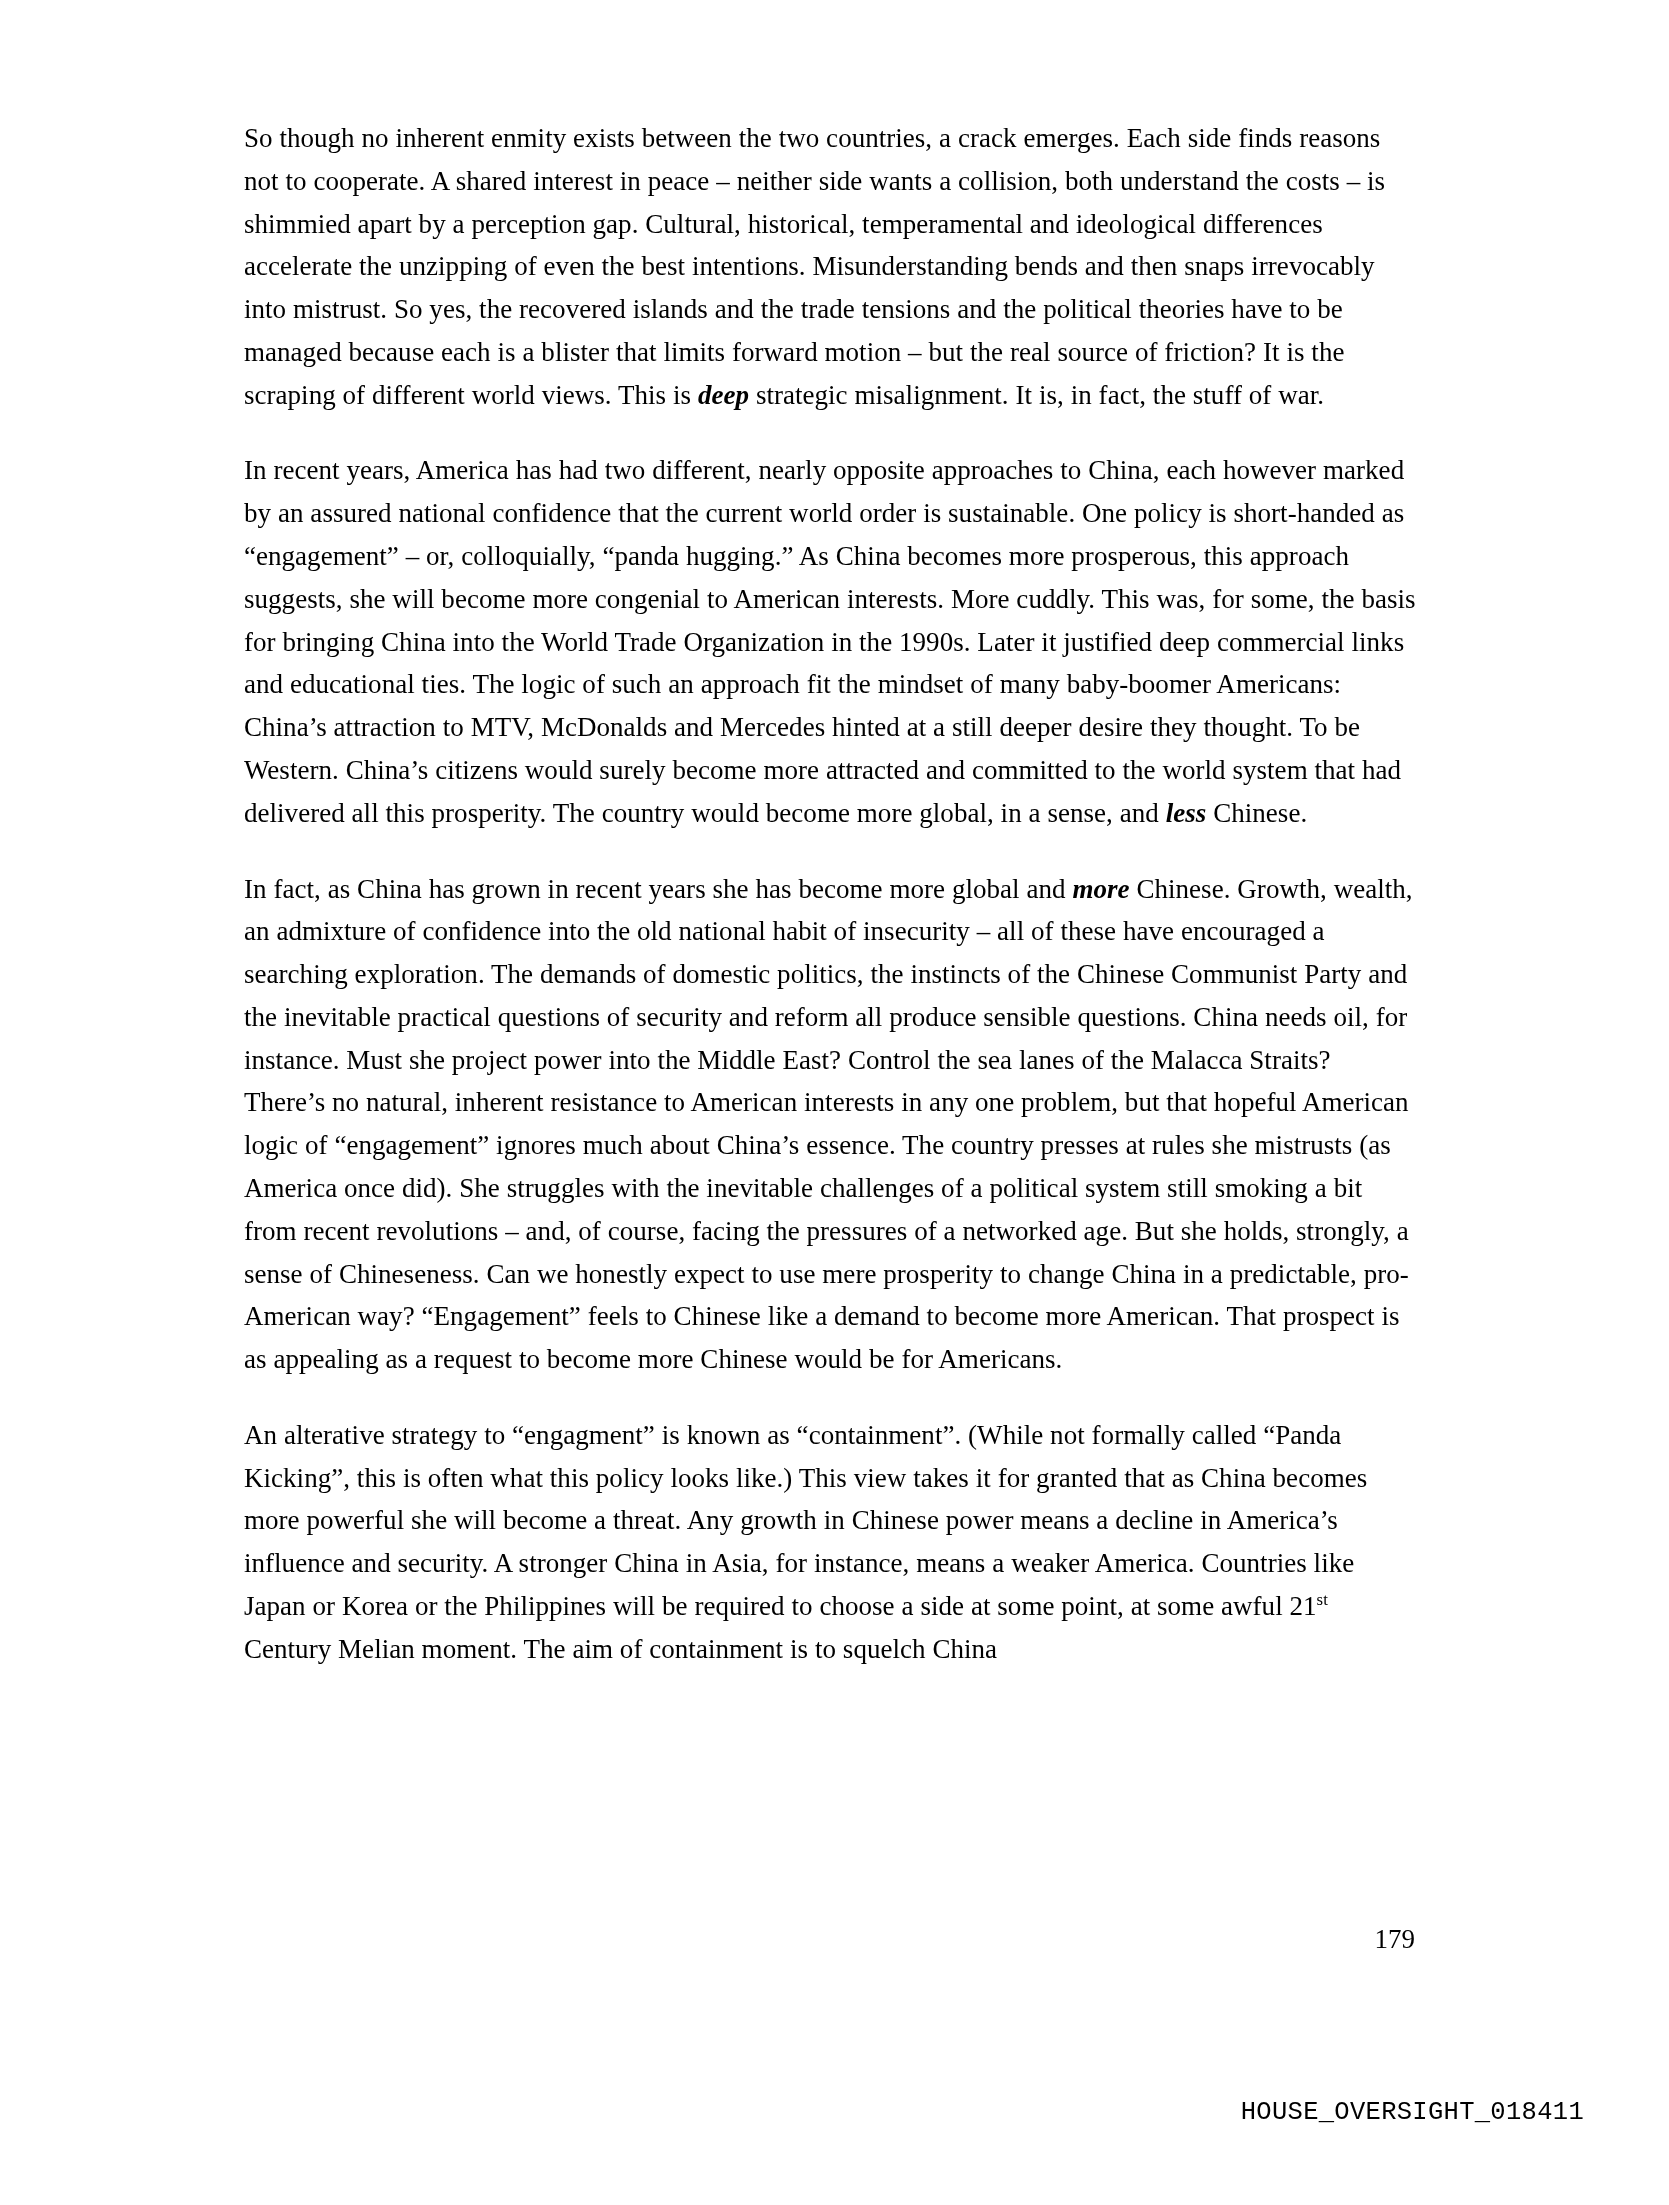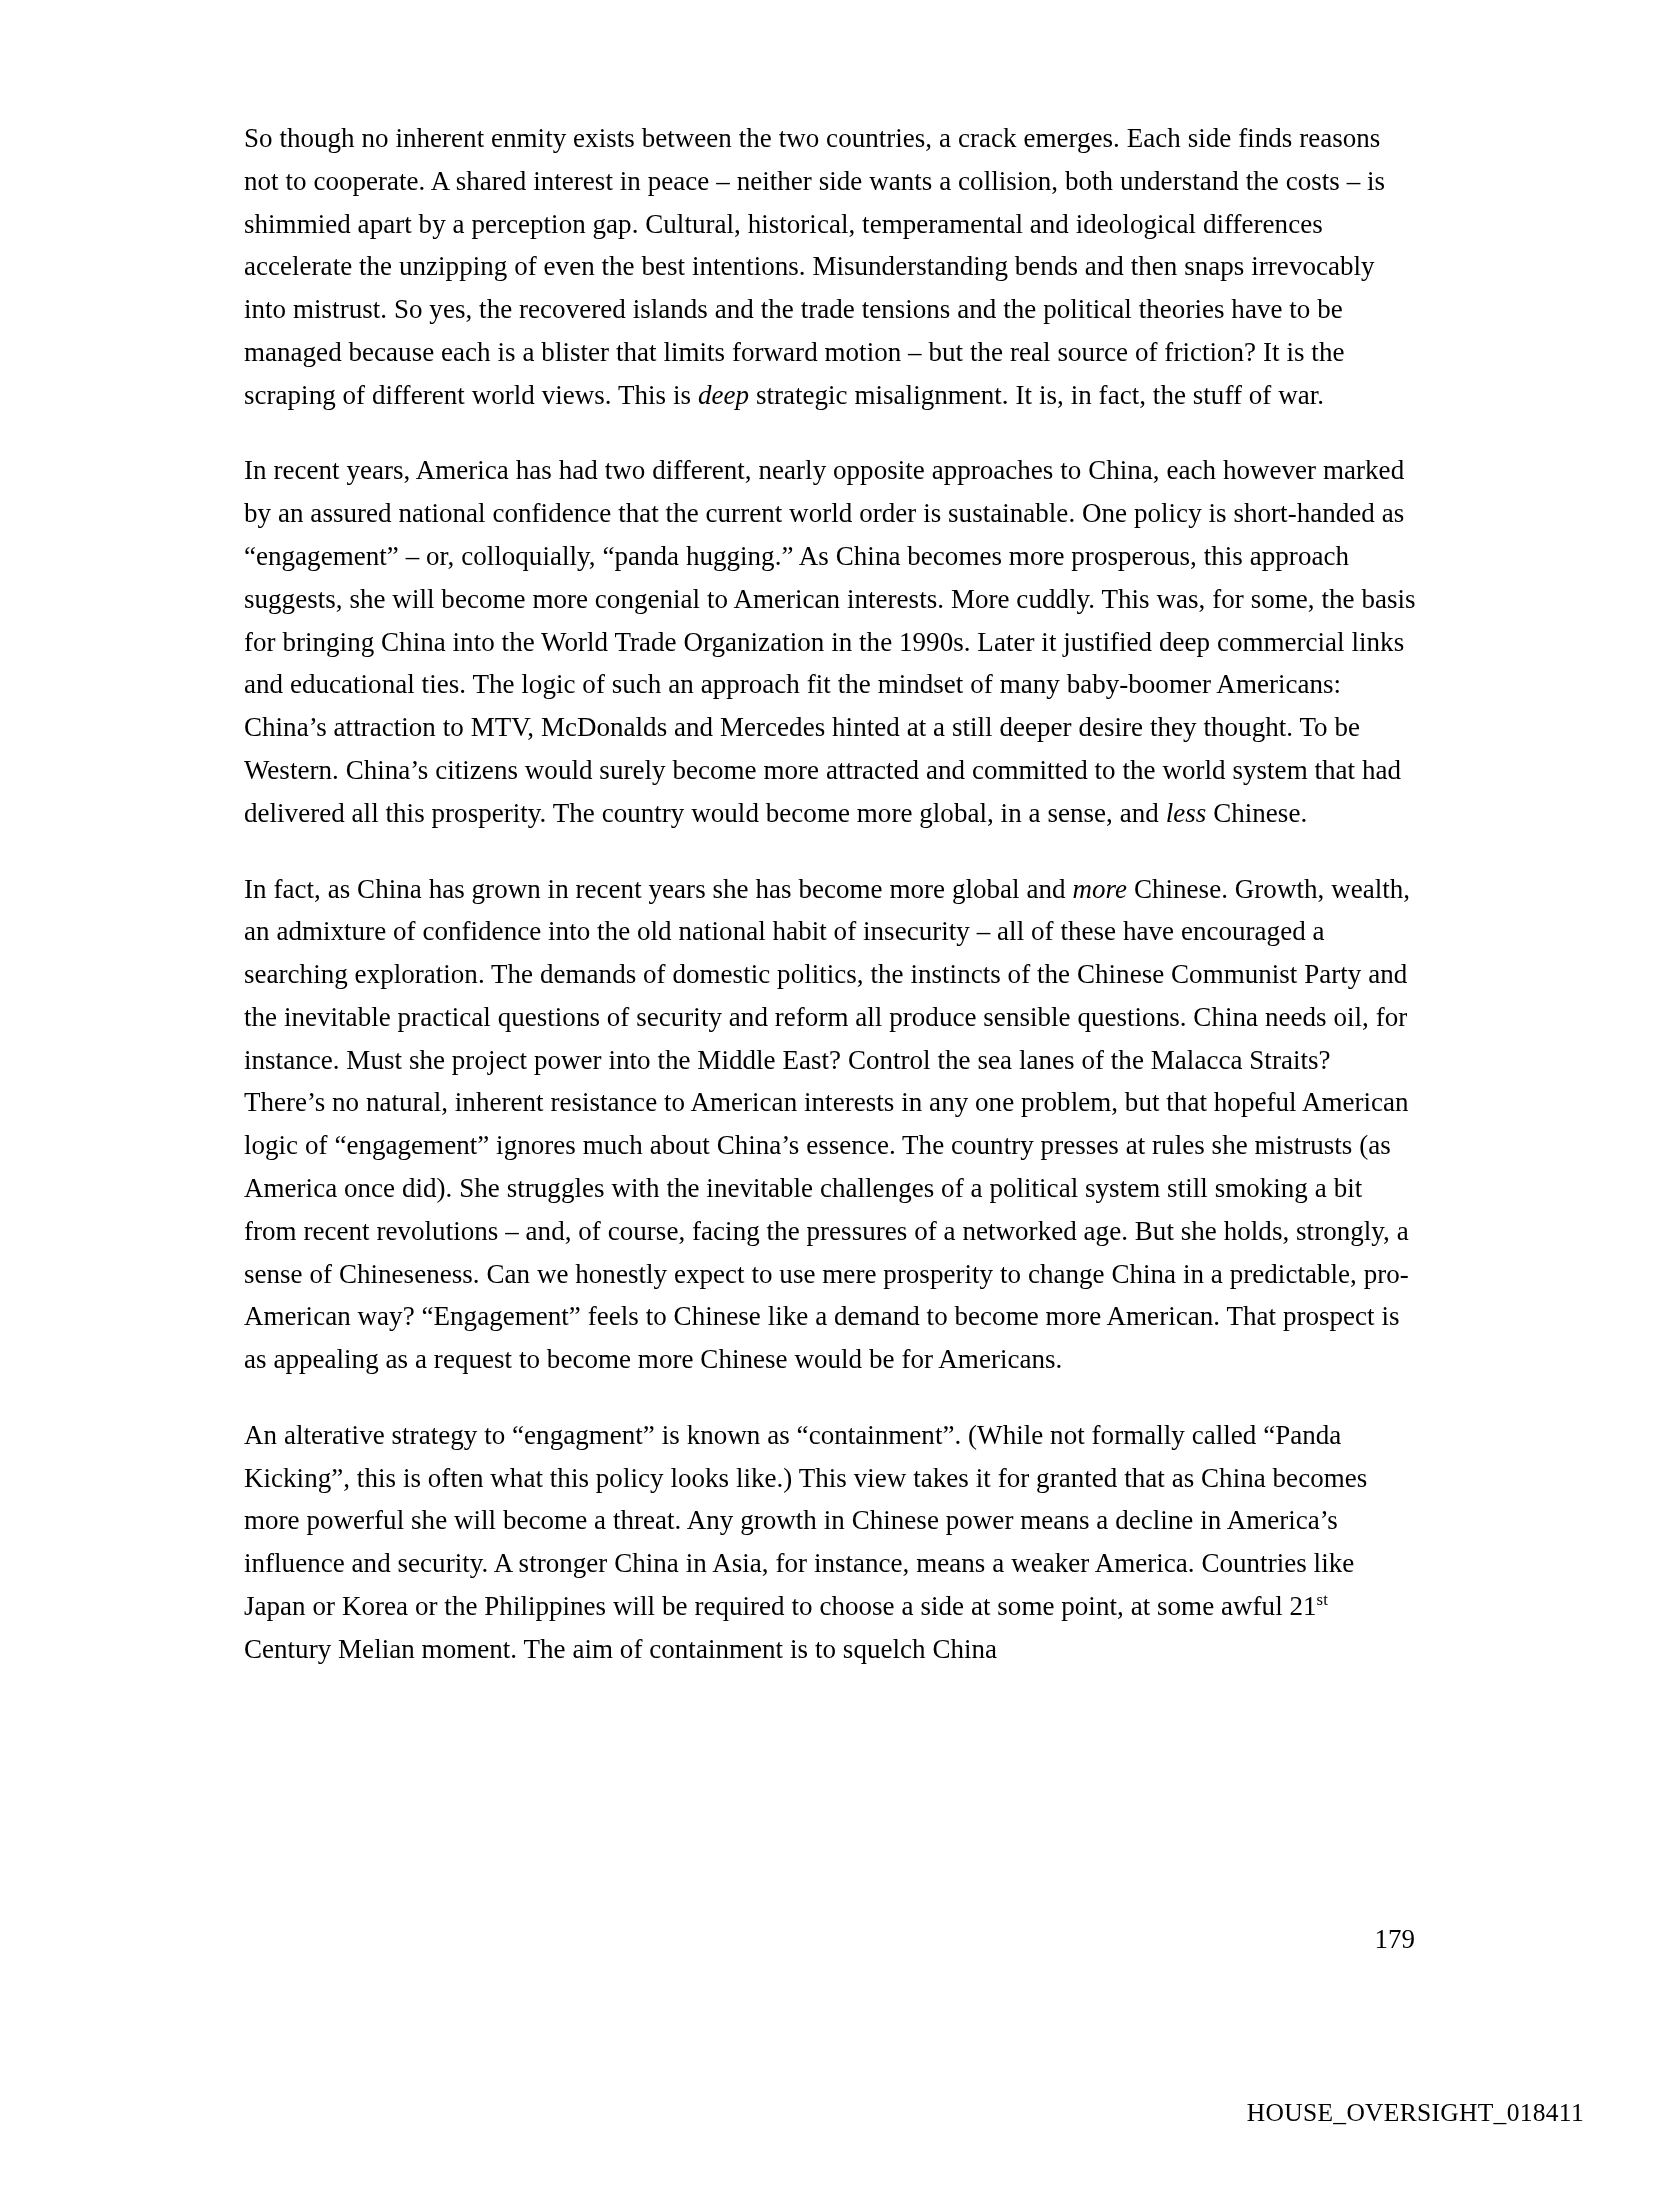--- a/index.html
+++ b/index.html
@@ -32,20 +32,21 @@
     text-align: left;
     margin: 0 0 33px 0;
     letter-spacing: 0.03px;
     word-spacing: 0.1px;
   }
   .para:last-child {
     margin-bottom: 0;
   }
   .para em {
     font-style: italic;
+    font-weight: bold;
   }
   .para sup {
     font-size: 0.62em;
     vertical-align: super;
     line-height: 0;
   }
   .page-number {
     position: absolute;
     left: 0;
     top: 1924px;
@@ -54,21 +55,21 @@
     font-size: 27px;
     font-family: Liberation Serif, serif;
   }
   .footer-stamp {
     position: absolute;
     left: 0;
     top: 2098px;
     width: 1584px;
     text-align: right;
     font-size: 25.5px;
-    font-family: Liberation Serif, serif;
+    font-family: Liberation Mono, monospace;
     letter-spacing: 0.3px;
   }
 </style>
 </head>
 <body>
 
 <div class="page">
   <div class="content">
     <p class="para">So though no inherent enmity exists between the two countries, a crack emerges. Each side finds reasons not to cooperate. A shared interest in peace – neither side wants a collision, both understand the costs – is shimmied apart by a perception gap. Cultural, historical, temperamental and ideological differences accelerate the unzipping of even the best intentions. Misunderstanding bends and then snaps irrevocably into mistrust. So yes, the recovered islands and the trade tensions and the political theories have to be managed because each is a blister that limits forward motion – but the real source of friction? It is the scraping of different world views. This is <em>deep</em> strategic misalignment. It is, in fact, the stuff of war.</p>
     <p class="para">In recent years, America has had two different, nearly opposite approaches to China, each however marked by an assured national confidence that the current world order is sustainable. One policy is short-handed as “engagement” – or, colloquially, “panda hugging.” As China becomes more prosperous, this approach suggests, she will become more congenial to American interests. More cuddly. This was, for some, the basis for bringing China into the World Trade Organization in the 1990s. Later it justified deep commercial links and educational ties. The logic of such an approach fit the mindset of many baby-boomer Americans: China’s attraction to MTV, McDonalds and Mercedes hinted at a still deeper desire they thought. To be Western. China’s citizens would surely become more attracted and committed to the world system that had delivered all this prosperity. The country would become more global, in a sense, and <em>less</em> Chinese.</p>

